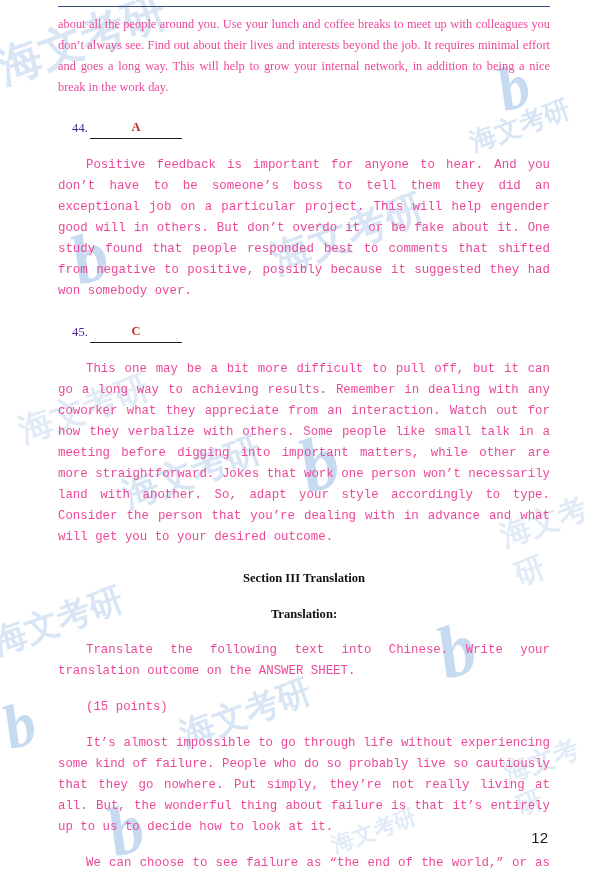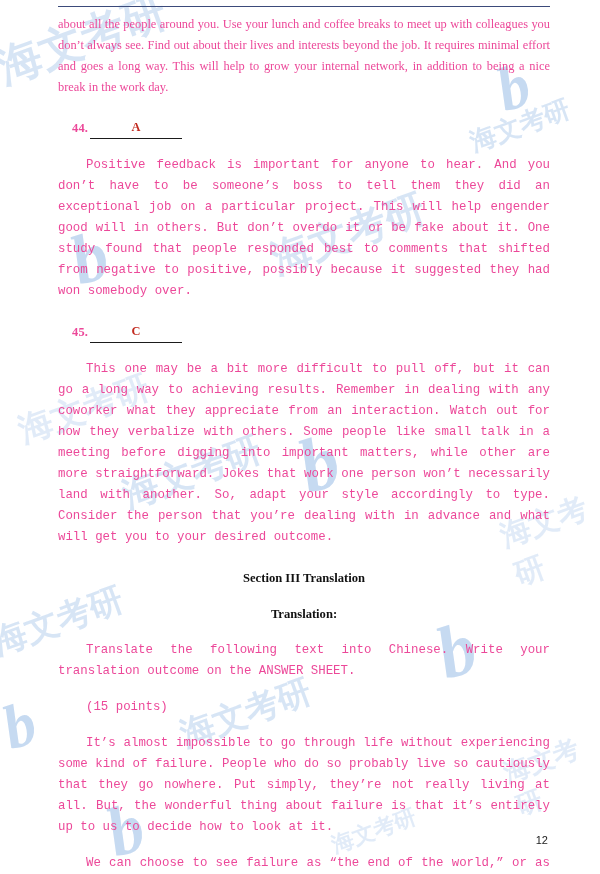--- a/index.html
+++ b/index.html
@@ -49,22 +49,22 @@
   }
   .gap-m { height: 15px; }
   .gap-l { height: 20px; }
   .answer-line {
     font-size: 12.4px;
     line-height: 21px;
     margin-left: 14px;
     white-space: nowrap;
   }
   .answer-num {
-    color: #ec4899;
-    font-weight: 700;
+    color: #4c1d95;
+    font-weight: 400;
     letter-spacing: 0.2px;
   }
   .answer-blank {
     display: inline-block;
     width: 92px;
     border-bottom: 1px solid #1b1b1b;
     text-align: center;
     margin-left: 2px;
     position: relative;
     top: -1px;
@@ -77,21 +77,21 @@
     font-size: 12.6px;
     line-height: 21px;
     font-weight: bold;
     color: #111;
     text-align: center;
   }
   .page-number {
     position: absolute;
     right: 52px;
     bottom: 28px;
-    font-size: 11px;
+    font-size: 15px;
     font-family: "Liberation Sans", sans-serif;
     color: #222;
   }
 
   
   .wm {
     position: absolute;
     pointer-events: none;
     user-select: none;
     font-family: "Liberation Serif", serif;

